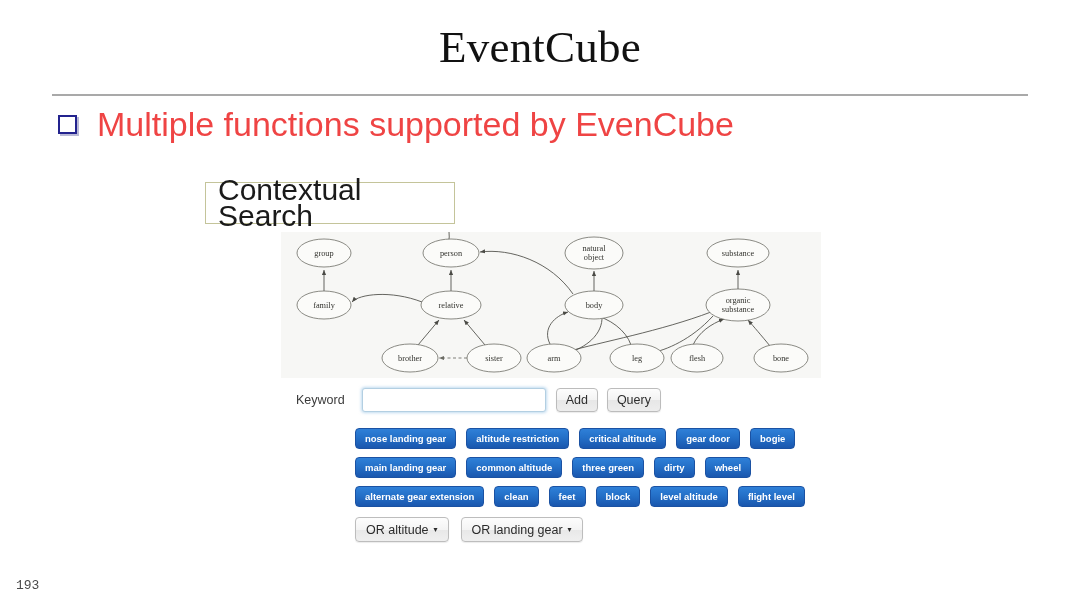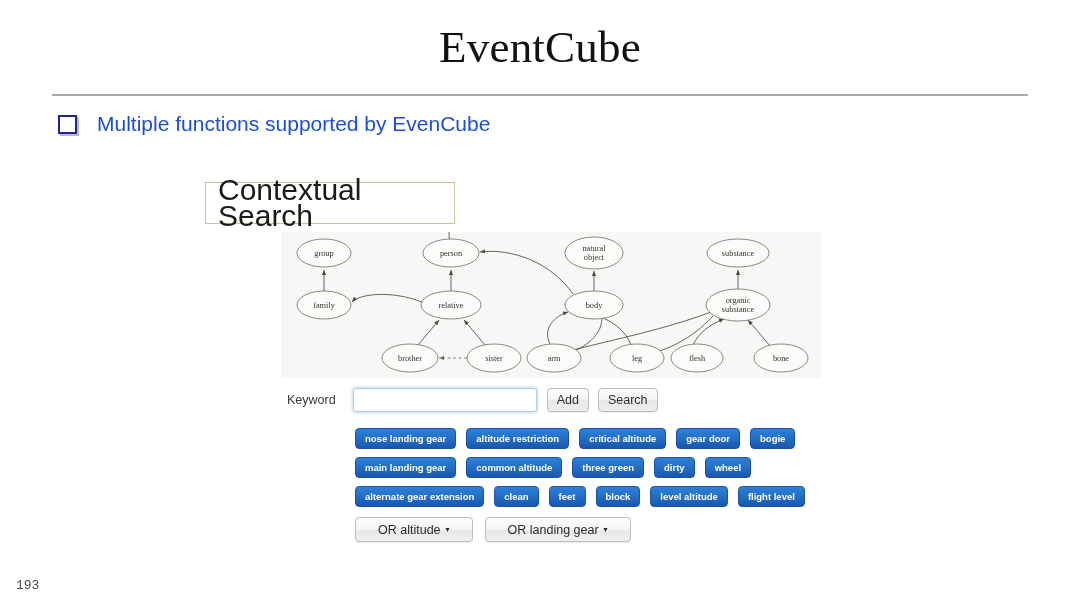--- a/index.html
+++ b/index.html
@@ -49,23 +49,23 @@
   #bullet-square {
     width: 15px;
     height: 15px;
     border: 2px solid #23238e;
     background: #ffffff;
     box-shadow: 2px 2px 0 #b9b9d6;
     margin-right: 20px;
     flex: 0 0 auto;
   }
   #bullet-text {
-    font-size: 21px;
+    font-size: 34px;
     line-height: 32px;
-    color: #1d4ed8;
+    color: #ef4444;
     font-weight: 400;
   }
 
   
   #callout-box {
     position: absolute;
     top: 182px;
     left: 205px;
     width: 250px;
     height: 42px;
@@ -113,21 +113,21 @@
     fill: none;
     stroke: #6b6b64;
     stroke-width: 0.85;
     stroke-dasharray: 3 2.5;
   }
 
   
   #keyword-bar {
     position: absolute;
     top: 388px;
-    left: 287px;
+    left: 296px;
     display: flex;
     align-items: center;
   }
   #keyword-label {
     font-size: 12.5px;
     color: #3a3a3a;
     margin-right: 17px;
     line-height: 16px;
   }
   #keyword-input-wrap {
@@ -215,21 +215,21 @@
   .dropdown-btn {
     height: 25px;
     border: 1px solid #bdbdbd;
     border-radius: 4px;
     background: linear-gradient(to bottom, #fdfdfd 0%, #f4f4f4 50%, #e8e8e8 51%, #efefef 100%);
     box-shadow: 0 1px 1px rgba(0,0,0,0.08);
     font-size: 12.5px;
     color: #2b2b2b;
     display: inline-flex;
     align-items: center;
-    padding: 0 22px;
+    padding: 0 10px;
     margin-right: 12px;
     box-sizing: border-box;
     font-family: "Liberation Sans", sans-serif;
     cursor: pointer;
   }
   .caret {
     margin-left: 5px;
     font-size: 8px;
     line-height: 8px;
     color: #2b2b2b;
@@ -354,21 +354,21 @@
     </g>
   </svg>
 </div>
 
 <div id="keyword-bar">
   <span id="keyword-label">Keyword</span>
   <span id="keyword-input-wrap">
     <input id="keyword-input" type="text" autofocus="" placeholder="" style="">
   </span>
   <button class="gray-btn">Add</button>
-  <button class="gray-btn">Search</button>
+  <button class="gray-btn">Query</button>
 </div>
 
 <div id="tag-area">
   <div class="tag-row">
     <button class="tag-btn">nose landing gear</button>
     <button class="tag-btn">altitude restriction</button>
     <button class="tag-btn">critical altitude</button>
     <button class="tag-btn">gear door</button>
     <button class="tag-btn">bogie</button>
   </div>

